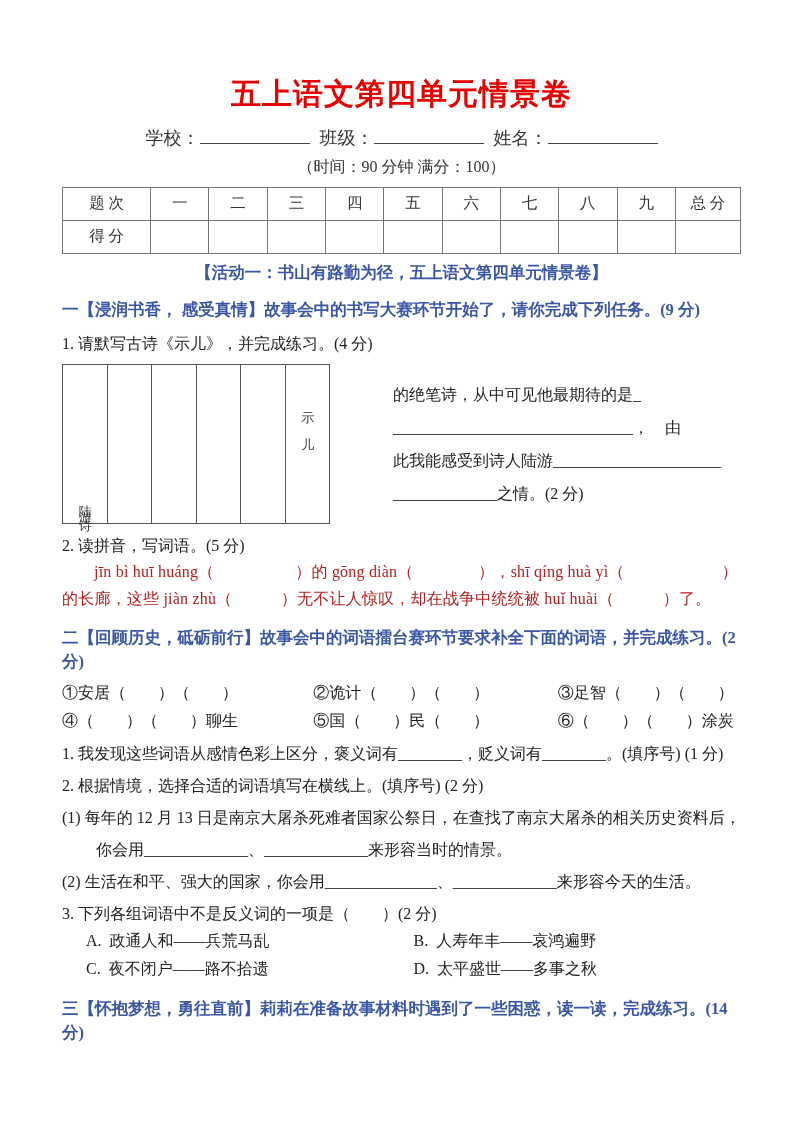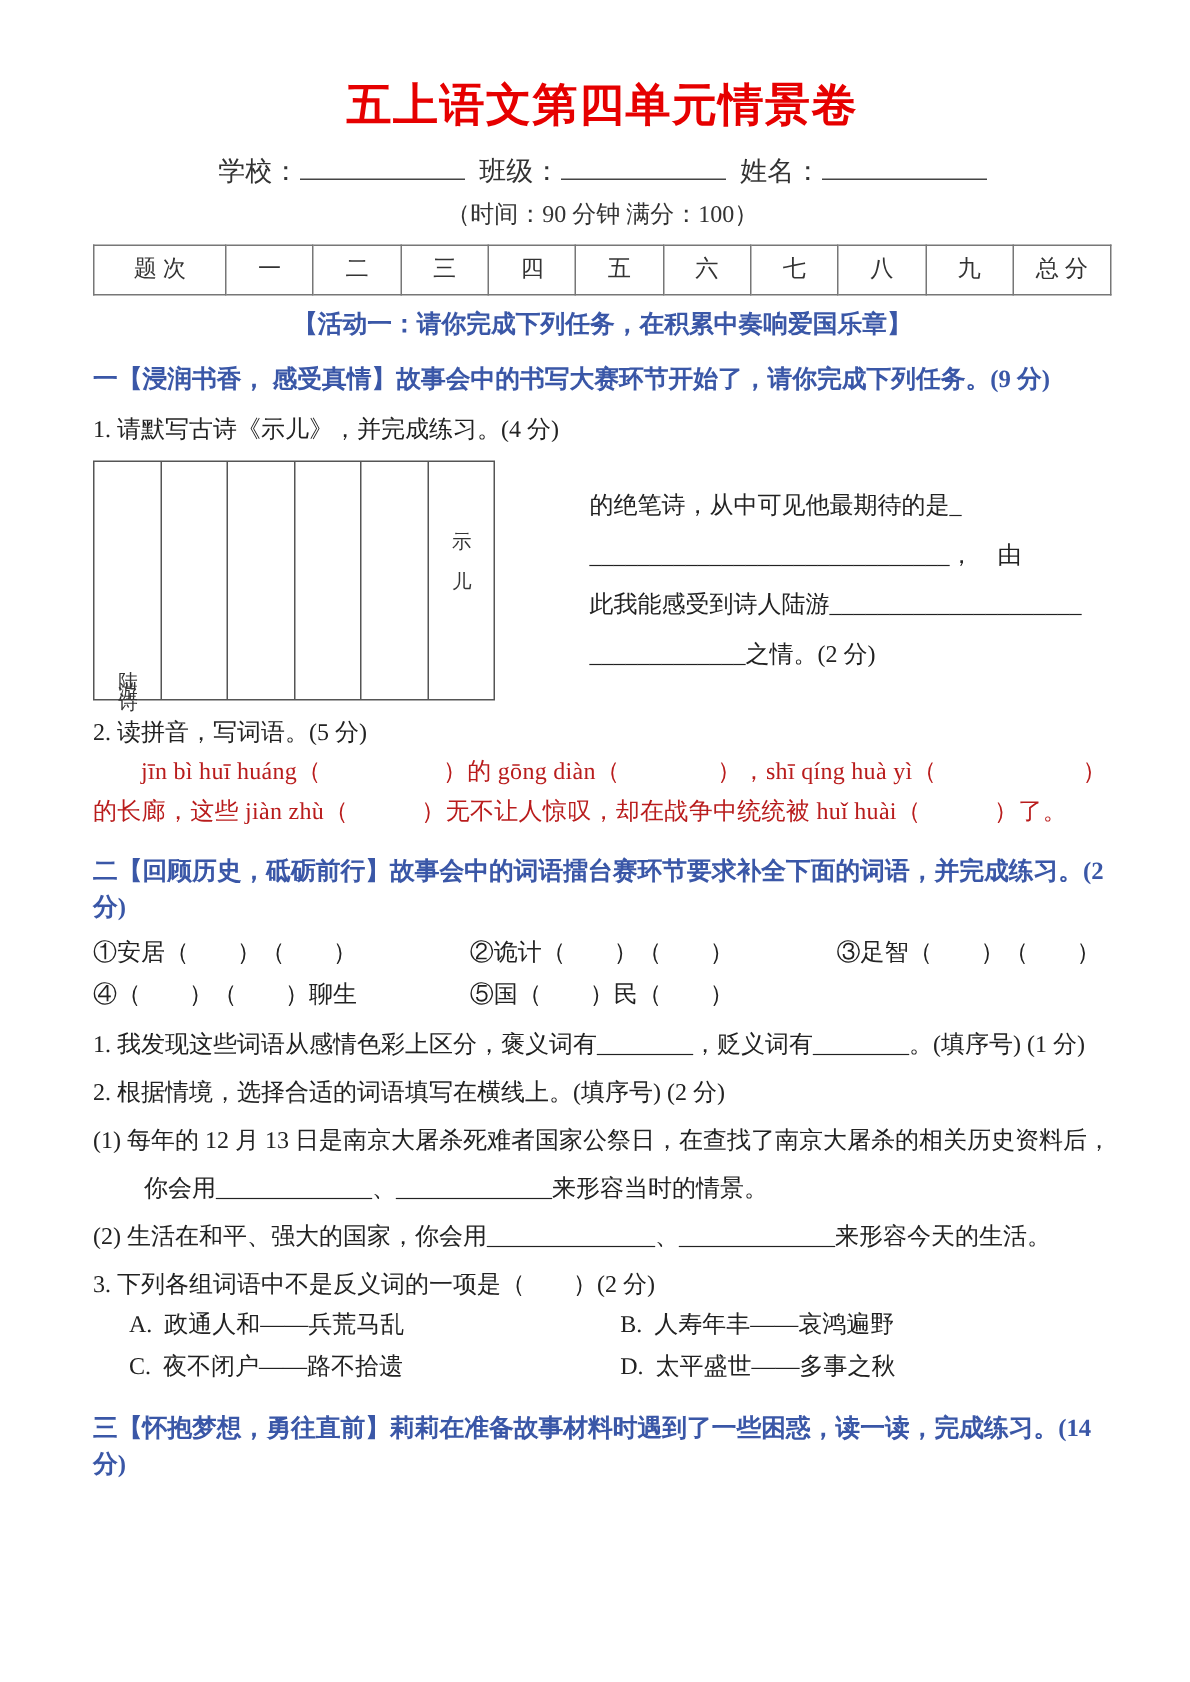--- a/index.html
+++ b/index.html
@@ -1,19 +1,19 @@
 <!DOCTYPE html>
 <html><head>
 <meta charset="utf-8">
 <style>
   * { margin:0; padding:0; box-sizing:border-box; }
   html,body { background:#ffffff; }
   .page {
     width:793px; height:1121px; margin:0 auto; background:#fff;
-    padding:44px 52px 0 62px; position:relative; overflow:hidden;
+    padding:68px 52px 0 62px; position:relative; overflow:hidden;
     font-family:"Liberation Serif","DejaVu Serif",serif;
     color:#222; font-size:16px;
   }
   .title {
     text-align:center; color:#e60000; font-weight:bold;
     font-size:30px; letter-spacing:1px; margin:6px 0 10px 0;
   }
   .info-line {
     display:flex; justify-content:center; align-items:baseline;
     font-size:18px; color:#333; margin-top:2px;
@@ -85,25 +85,38 @@
       <td>二</td>
       <td>三</td>
       <td>四</td>
       <td>五</td>
       <td>六</td>
       <td>七</td>
       <td>八</td>
       <td>九</td>
       <td>总 分</td>
     </tr>
+    <tr>
+      <td>得 分</td>
+      <td></td>
+      <td></td>
+      <td></td>
+      <td></td>
+      <td></td>
+      <td></td>
+      <td></td>
+      <td></td>
+      <td></td>
+      <td></td>
+    </tr>
   </tbody>
     </table>
 
 
-  <div class="banner">【活动一：请你完成下列任务，在积累中奏响爱国乐章】</div>
+  <div class="banner">【活动一：书山有路勤为径，五上语文第四单元情景卷】</div>
 
   <div class="sec-header">一【浸润书香， 感受真情】故事会中的书写大赛环节开始了，请你完成下列任务。(9 分)</div>
 
   <div class="q-line">1. 请默写古诗《示儿》，并完成练习。(4 分)</div>
 
   <div class="poem-row">
     <div class="poem-grid">
       <div class="pg-col">
         <span class="vtext author-text">陆游诗</span>
       </div>
@@ -128,20 +141,21 @@
   <div class="pinyin-line">的长廊，这些 jiàn zhù（　　　）无不让人惊叹，却在战争中统统被 huǐ huài（　　　）了。</div>
 
   <div class="sec-header">二【回顾历史，砥砺前行】故事会中的词语擂台赛环节要求补全下面的词语，并完成练习。(2 分)</div>
 
   <div class="words-grid">
     <div>①安居（　　）（　　）</div>
     <div>②诡计（　　）（　　）</div>
     <div>③足智（　　）（　　）</div>
     <div>④（　　）（　　）聊生</div>
     <div>⑤国（　　）民（　　）</div>
+    <div>⑥（　　）（　　）涂炭</div>
   </div>
 
   <div class="sub-line">1. 我发现这些词语从感情色彩上区分，褒义词有________，贬义词有________。(填序号) (1 分)</div>
   <div class="sub-line">2. 根据情境，选择合适的词语填写在横线上。(填序号) (2 分)</div>
   <div class="sub-line">(1) 每年的 12 月 13 日是南京大屠杀死难者国家公祭日，在查找了南京大屠杀的相关历史资料后，</div>
   <div class="sub-line pad-left">你会用_____________、_____________来形容当时的情景。</div>
   <div class="sub-line">(2) 生活在和平、强大的国家，你会用______________、_____________来形容今天的生活。</div>
   <div class="sub-line">3. 下列各组词语中不是反义词的一项是（　　）(2 分)</div>
 
   <div class="opt-grid2">

